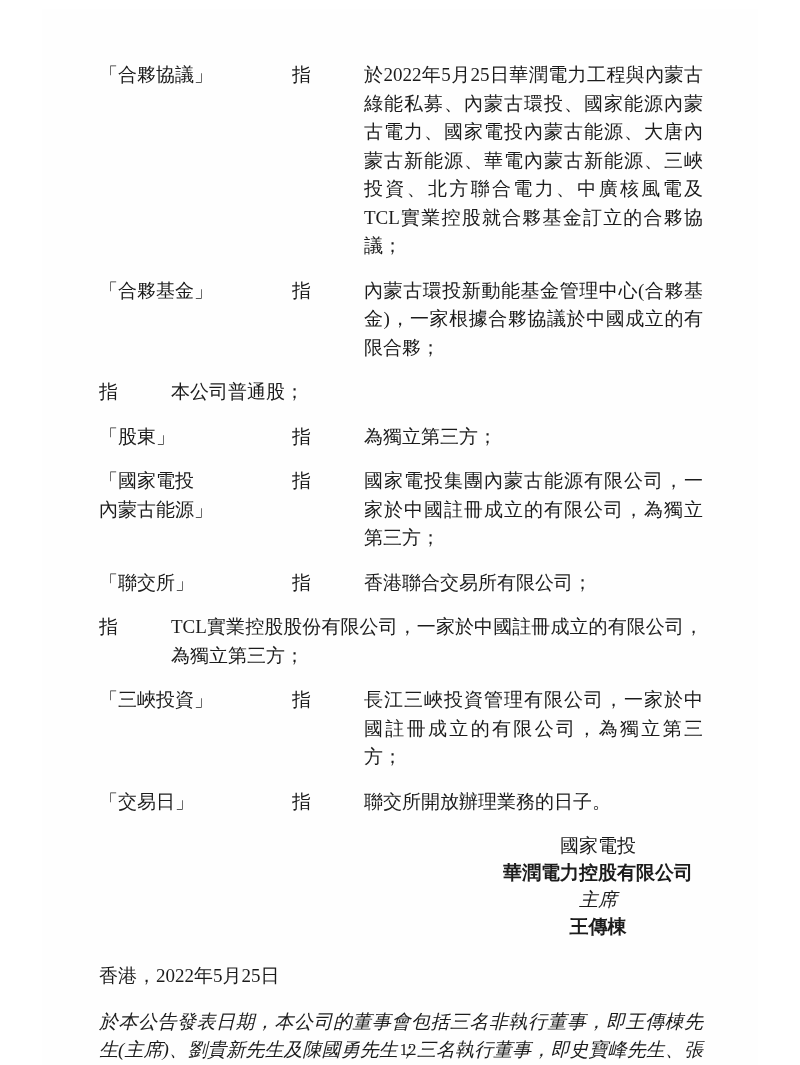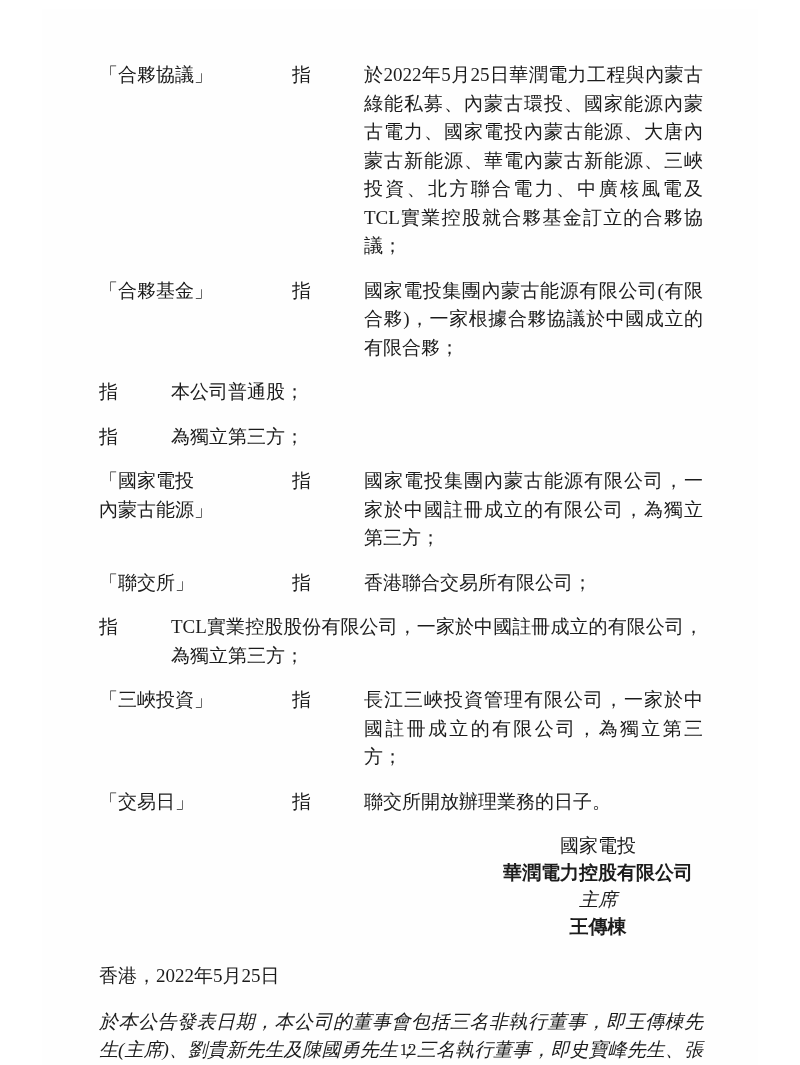--- a/index.html
+++ b/index.html
@@ -76,29 +76,30 @@
 
     <div class="def-row">
       <div class="def-term">「合夥協議」</div>
       <div class="def-zhi">指</div>
       <div class="def-text">於2022年5月25日華潤電力工程與內蒙古綠能私募、內蒙古環投、國家能源內蒙古電力、國家電投內蒙古能源、大唐內蒙古新能源、華電內蒙古新能源、三峽投資、北方聯合電力、中廣核風電及TCL實業控股就合夥基金訂立的合夥協議；</div>
     </div>
 
     <div class="def-row">
       <div class="def-term">「合夥基金」</div>
       <div class="def-zhi">指</div>
-      <div class="def-text">國家電投集團內蒙古能源有限公司(有限合夥)，一家根據合夥協議於中國成立的有限合夥；</div>
+      <div class="def-text">內蒙古環投新動能基金管理中心(合夥基金)，一家根據合夥協議於中國成立的有限合夥；</div>
     </div>
 
     <div class="def-row">
       <div class="def-zhi">指</div>
       <div class="def-text">本公司普通股；</div>
     </div>
 
     <div class="def-row">
+      <div class="def-term">「股東」</div>
       <div class="def-zhi">指</div>
       <div class="def-text">為獨立第三方；</div>
     </div>
 
     <div class="def-row">
       <div class="def-term">「國家電投
 內蒙古能源」</div>
       <div class="def-zhi">指</div>
       <div class="def-text">國家電投集團內蒙古能源有限公司，一家於中國註冊成立的有限公司，為獨立第三方；</div>
     </div>

